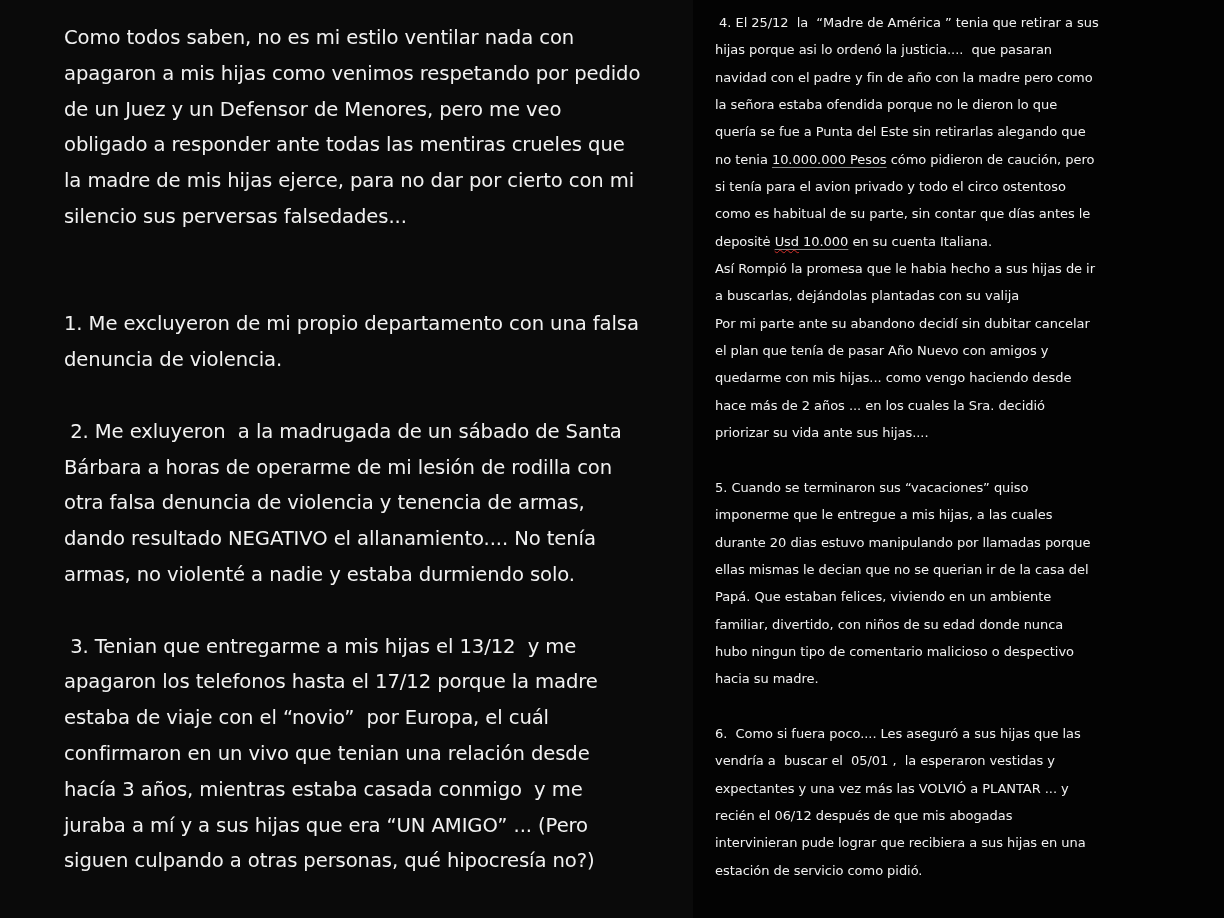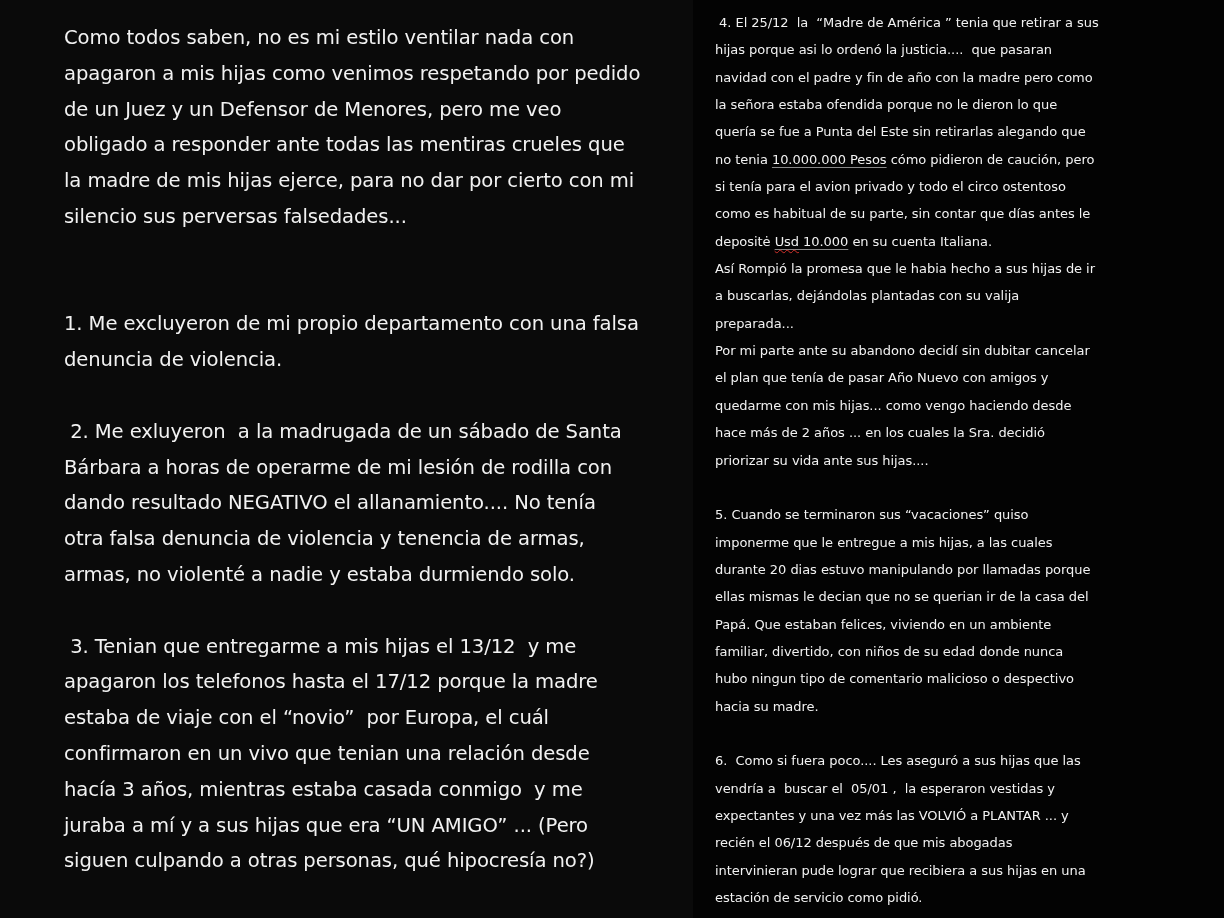--- a/index.html
+++ b/index.html
@@ -94,22 +94,22 @@
 
     <div>
       <span class="line">1. Me excluyeron de mi propio departamento con una falsa</span>
       <span class="line">denuncia de violencia.</span>
     </div>
     <span class="blank"></span>
 
     <div>
       <span class="line"> 2. Me exluyeron  a la madrugada de un sábado de Santa</span>
       <span class="line">Bárbara a horas de operarme de mi lesión de rodilla con</span>
+      <span class="line">otra falsa denuncia de violencia y tenencia de armas,</span>
       <span class="line">dando resultado NEGATIVO el allanamiento.... No tenía</span>
-      <span class="line">otra falsa denuncia de violencia y tenencia de armas,</span>
       <span class="line">armas, no violenté a nadie y estaba durmiendo solo.</span>
     </div>
     <span class="blank"></span>
 
     <div>
       <span class="line"> 3. Tenian que entregarme a mis hijas el 13/12  y me</span>
       <span class="line">apagaron los telefonos hasta el 17/12 porque la madre</span>
       <span class="line">estaba de viaje con el “novio”  por Europa, el cuál</span>
       <span class="line">confirmaron en un vivo que tenian una relación desde</span>
       <span class="line">hacía 3 años, mientras estaba casada conmigo  y me</span>
@@ -127,21 +127,20 @@
       <span class="line">hijas porque asi lo ordenó la justicia....  que pasaran</span>
       <span class="line">navidad con el padre y fin de año con la madre pero como</span>
       <span class="line">la señora estaba ofendida porque no le dieron lo que</span>
       <span class="line">quería se fue a Punta del Este sin retirarlas alegando que</span>
       <span class="line"><span>no tenia </span><span class="link-ul">10.000.000 Pesos</span><span> cómo pidieron de caución, pero</span></span>
       <span class="line">si tenía para el avion privado y todo el circo ostentoso</span>
       <span class="line">como es habitual de su parte, sin contar que días antes le</span>
       <span class="line"><span>depositė </span><span class="link-ul"><span class="spell">Usd</span><span> 10.000</span></span><span> en su cuenta Italiana.</span></span>
       <span class="line">Así Rompió la promesa que le habia hecho a sus hijas de ir</span>
       <span class="line">a buscarlas, dejándolas plantadas con su valija</span>
-      <span class="line">preparada...</span>
       <span class="line">Por mi parte ante su abandono decidí sin dubitar cancelar</span>
       <span class="line">el plan que tenía de pasar Año Nuevo con amigos y</span>
       <span class="line">quedarme con mis hijas... como vengo haciendo desde</span>
       <span class="line">hace más de 2 años ... en los cuales la Sra. decidió</span>
       <span class="line">priorizar su vida ante sus hijas....</span>
     </div>
     <span class="blank"></span>
 
     <div>
       <span class="line">5. Cuando se terminaron sus “vacaciones” quiso</span>

